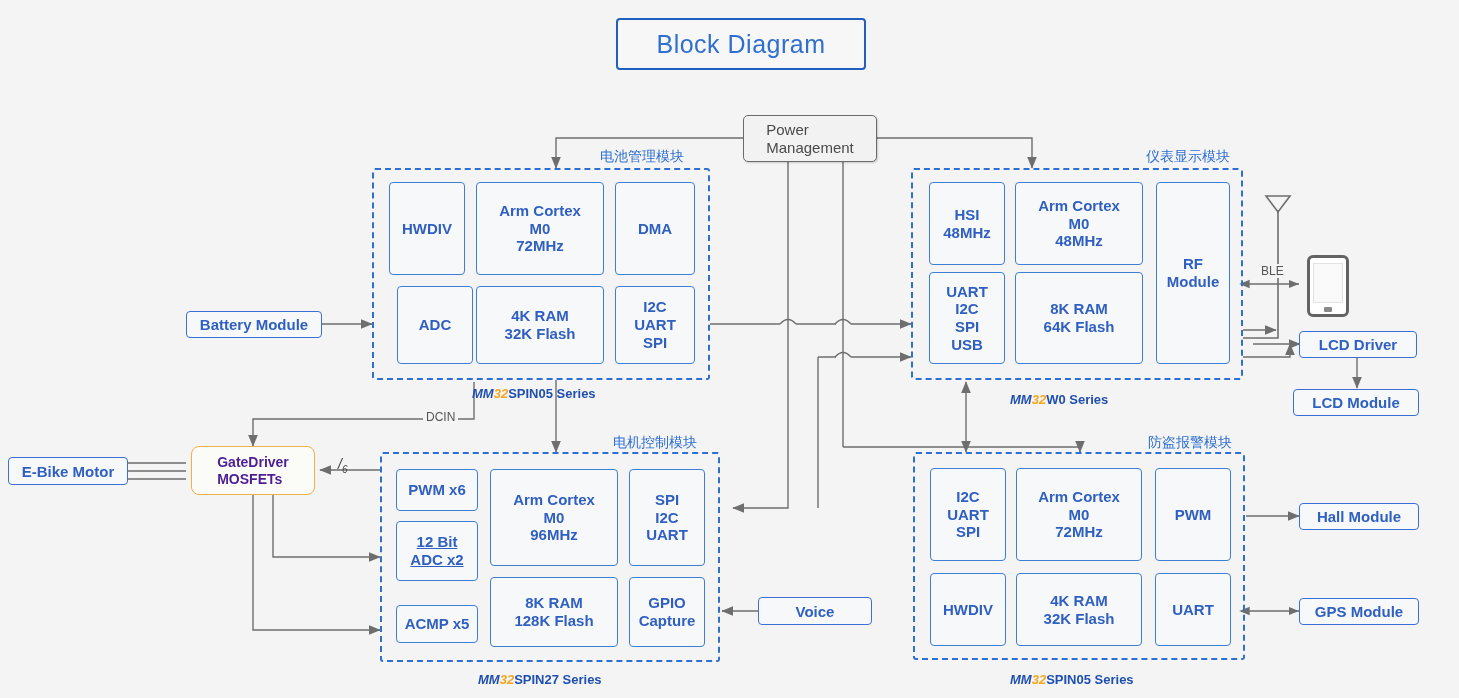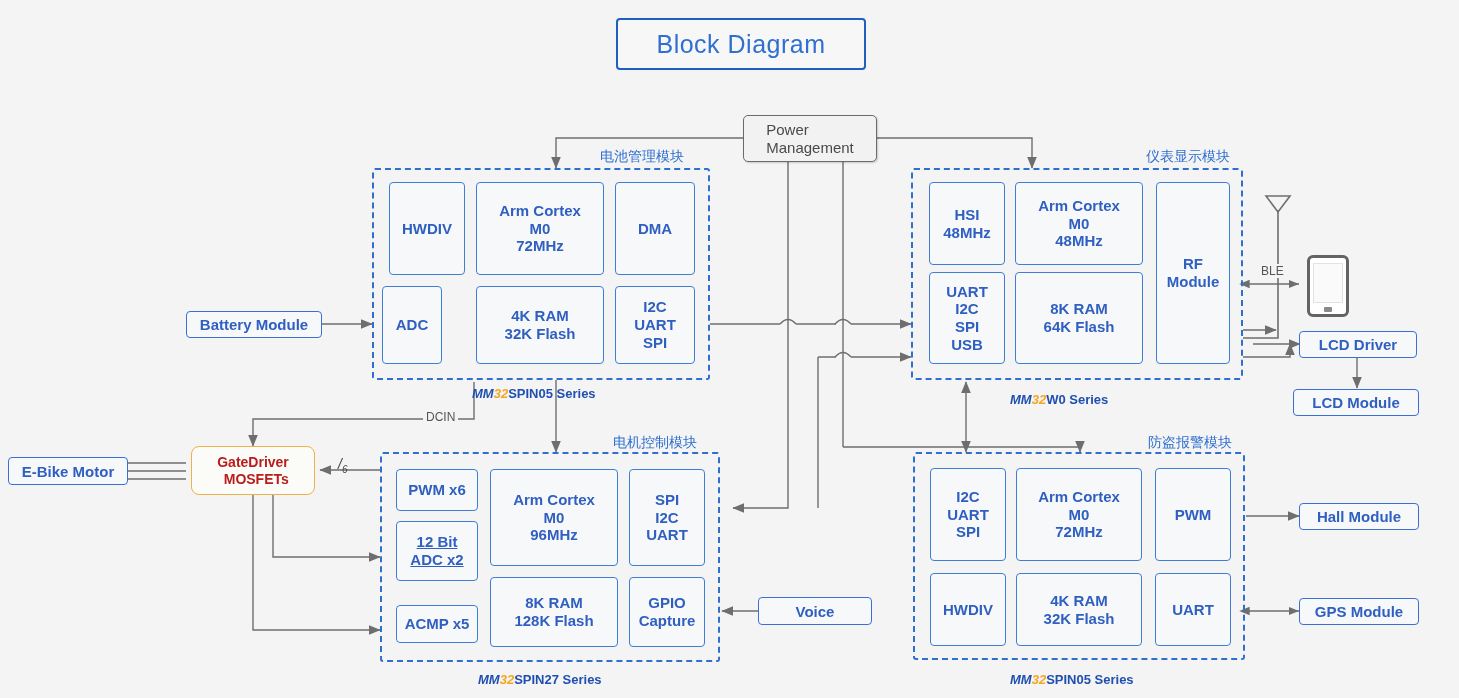--- a/index.html
+++ b/index.html
@@ -53,22 +53,22 @@
   }
 
   
   .periph{
     border:1.8px solid #3a6fd8;border-radius:4px;background:#f7f8fa;
     display:flex;align-items:center;justify-content:center;text-align:center;
     color:#2f5fc0;font-size:15px;font-weight:bold;
   }
   .gate{
     border:1.8px solid #f0b04a;border-radius:8px;background:#fbfbf8;
-    display:flex;align-items:center;justify-content:center;text-align:right;
-    color:#b91c1c;font-size:14px;font-weight:bold;line-height:1.2;
+    display:flex;align-items:center;justify-content:center;text-align:left;
+    color:#4c1d95;font-size:14px;font-weight:bold;line-height:1.2;
   }
 
   .wirelabel{
     position:absolute;color:#555;font-size:12px;background:#f4f4f4;
     padding:0 3px;white-space:nowrap;
   }
   .wirelabel.slash{font-style:italic;font-size:14px;color:#444;background:transparent;}
 
   
   .phone{
@@ -172,21 +172,21 @@
   <div class="abs cell" style="left:476px;top:182px;width:128px;height:93px;">
     <span>
       <span>Arm Cortex</span><br>
       <span>M0</span><br>
       <span>72MHz</span>
     </span>
   </div>
   <div class="abs cell" style="left:615px;top:182px;width:80px;height:93px;">
     <span>DMA</span>
   </div>
-  <div class="abs cell" style="left:382px;top:286px;width:60px;height:78px;">
+  <div class="abs cell" style="left:397px;top:286px;width:76px;height:78px;">
     <span>ADC</span>
   </div>
   <div class="abs cell" style="left:476px;top:286px;width:128px;height:78px;">
     <span>
       <span>4K RAM</span><br>
       <span>32K Flash</span>
     </span>
   </div>
   <div class="abs cell" style="left:615px;top:286px;width:80px;height:78px;">
     <span>

